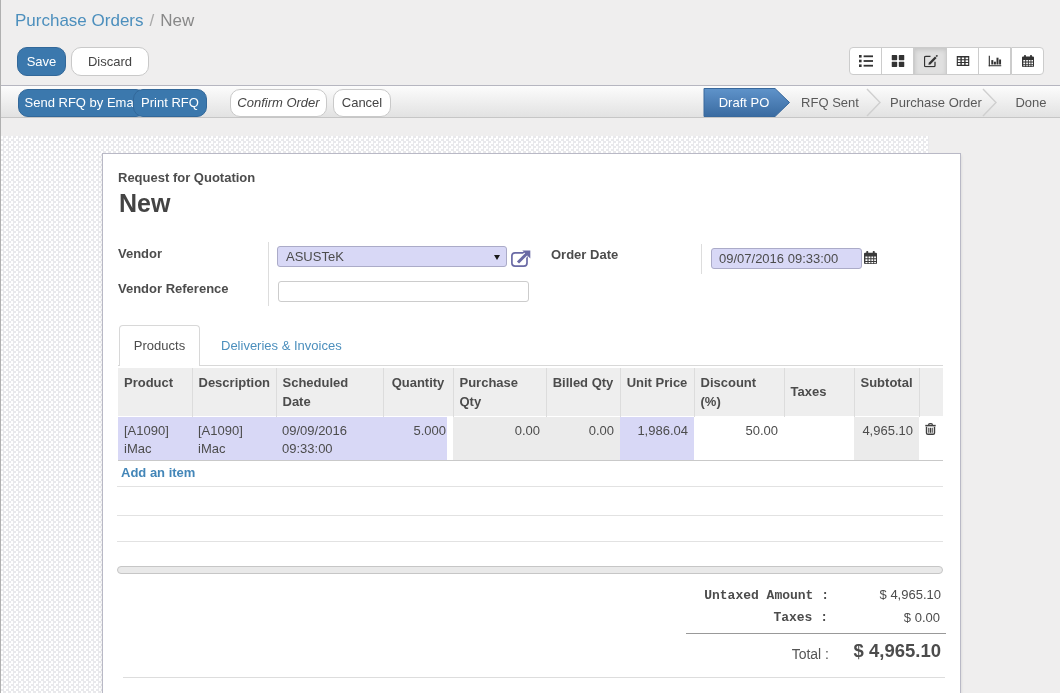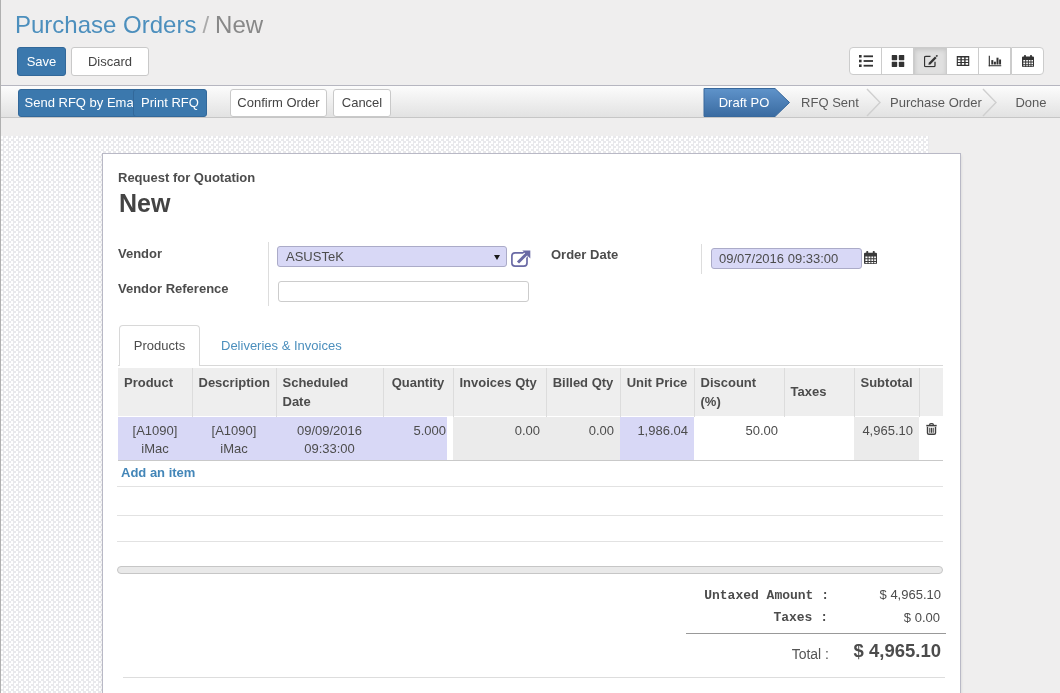--- a/index.html
+++ b/index.html
@@ -1,42 +1,42 @@
 <!DOCTYPE html>
 <html><head>
 <meta charset="utf-8">
 <style>
 * { margin:0; padding:0; box-sizing:border-box; }
 html,body { width:1060px; height:693px; overflow:hidden; }
 body { font-family:"Liberation Sans", sans-serif; font-size:13px; color:#4c4c4c; background:#efeeee; }
 #app { position:relative; width:1060px; height:693px; border-left:1px solid #b0b0b0; }
 
 
-.crumbs { position:absolute; left:14px; top:11px; font-size:24px; color:#888; }
+.crumbs { position:absolute; left:14px; top:11px; font-size:17px; color:#888; }
 .crumbs a { color:#4c8fbd; text-decoration:none; }
 .crumbs .sep { color:#aaa; padding:0 6px; }
 
-.btn { display:inline-block; font-size:13px; line-height:1; border-radius:3px; border:1px solid #c9c9c9; background:#fff; color:#444; text-align:center; }
+.btn { display:inline-block; font-size:13px; line-height:1; border-radius:10px; border:1px solid #c9c9c9; background:#fff; color:#444; text-align:center; }
 .btn-blue { background:#3b78ad; border-color:#32689a; color:#fff; }
 
 #save { position:absolute; left:16px; top:47px; width:49px; height:29px; line-height:27px; }
 #discard { position:absolute; left:70px; top:47px; width:78px; height:29px; line-height:27px; }
 
 
 #switcher { position:absolute; left:848px; top:47px; height:28px; }
 #switcher .sw { position:absolute; top:0; width:33px; height:28px; background:#fff; border:1px solid #ccc; }
 #switcher .sw svg { position:absolute; left:50%; top:50%; transform:translate(-50%,-50%); }
 #switcher .active { background:#e0e0e0; box-shadow:inset 0 2px 4px rgba(0,0,0,.12); }
 
 
 #bar2 { position:absolute; left:0; top:85px; width:1060px; height:33px; background:linear-gradient(#fcfcfc,#e2e2e2); border-top:1px solid #b6b6c0; border-bottom:1px solid #c6c6c6; }
 #bar2 .btn { position:absolute; top:3px; height:28px; line-height:26px; }
 #b-send { left:17px; width:128px; }
 #b-print { left:132px; width:74px; }
-#b-confirm { left:229px; width:97px; }
+#b-confirm { left:229px; width:97px;font-style:italic; }
 #b-cancel { left:332px; width:58px; }
 #statusbar { position:absolute; left:698px; top:0; }
 
 
 #content { position:absolute; left:0; top:136px; width:928px; height:575px;
   background:repeating-conic-gradient(#e9e9ec 0% 25%, #ffffff 0% 50%) 0 0/5px 5px; }
 #sheet { position:absolute; left:101px; top:17px; width:859px; height:541px; background:#fff; border:1px solid #b9b9c6; box-shadow:0 2px 3px rgba(0,0,0,.12); }
 
 .s-abs { position:absolute; }
 #rfq-label { left:15px; top:16px; font-weight:bold; }
@@ -60,21 +60,21 @@
 #tabline { left:15px; top:211px; width:825px; height:1px; background:#d8d8d8; }
 #tab1 { left:16px; top:171px; width:81px; height:41px; background:#fff; border:1px solid #d8d8d8; border-bottom:none; border-radius:4px 4px 0 0; line-height:40px; text-align:center; color:#4c4c4c; }
 #tab2 { left:118px; top:184px; color:#4c8fbd; }
 
 
 table#lines { position:absolute; left:15px; top:214px; width:825px; border-collapse:collapse; table-layout:fixed; }
 #lines th { background:#eeeeee; font-weight:bold; text-align:left; vertical-align:top; padding:5px 6px 0 6px; border-right:1px solid #dcdcdc; height:48px; line-height:19px; }
 #lines th#th-taxes { padding-top:14px; }
 #lines th:last-child { border-right:none; }
 #lines th.num { text-align:center;margin-left:16px; }
-#lines td { vertical-align:top; padding:5px 6px 0 6px; line-height:18px; height:44px; border-top:1px solid #fff;text-align:center; }
+#lines td { vertical-align:top; padding:5px 6px 0 6px; line-height:18px; height:44px; border-top:1px solid #fff; }
 #lines tr.data td { border-bottom:1px solid #c9c9c9; }
 #lines td.num { text-align:right; }
 .lav { background:#d8d8f6; }
 .lav6 { background:linear-gradient(#d8d8f6,#d8d8f6) left / calc(100% - 6px) 100% no-repeat; }
 .gry { background:#ebebeb; }
 
 #addrow { left:18px; top:311px; color:#4386b8; font-weight:bold; }
 .erow { left:14px; width:826px; height:1px; background:#e2e2e2; }
 #scrollbar { left:14px; top:412px; width:826px; height:8px; background:#e9e9e9; border:1px solid #c6c6c6; border-radius:4px; }
 
@@ -227,21 +227,21 @@
           <col style="width:70px">
             <col style="width:65px">
             <col style="width:24px">
         </colgroup>
         <tbody>
             <tr>
           <th>Product</th>
               <th>Description</th>
               <th>Scheduled Date</th>
               <th class="num">Quantity</th>
-          <th>Invoices Qty</th>
+          <th>Purchase Qty</th>
               <th class="num">Billed Qty</th>
               <th class="num">Unit Price</th>
               <th>Discount (%)</th>
           <th id="th-taxes">Taxes</th>
               <th class="num">Subtotal</th>
               <th></th>
         </tr>
         <tr class="data">
           <td class="lav">[A1090] iMac</td>
           <td class="lav">[A1090] iMac</td>

